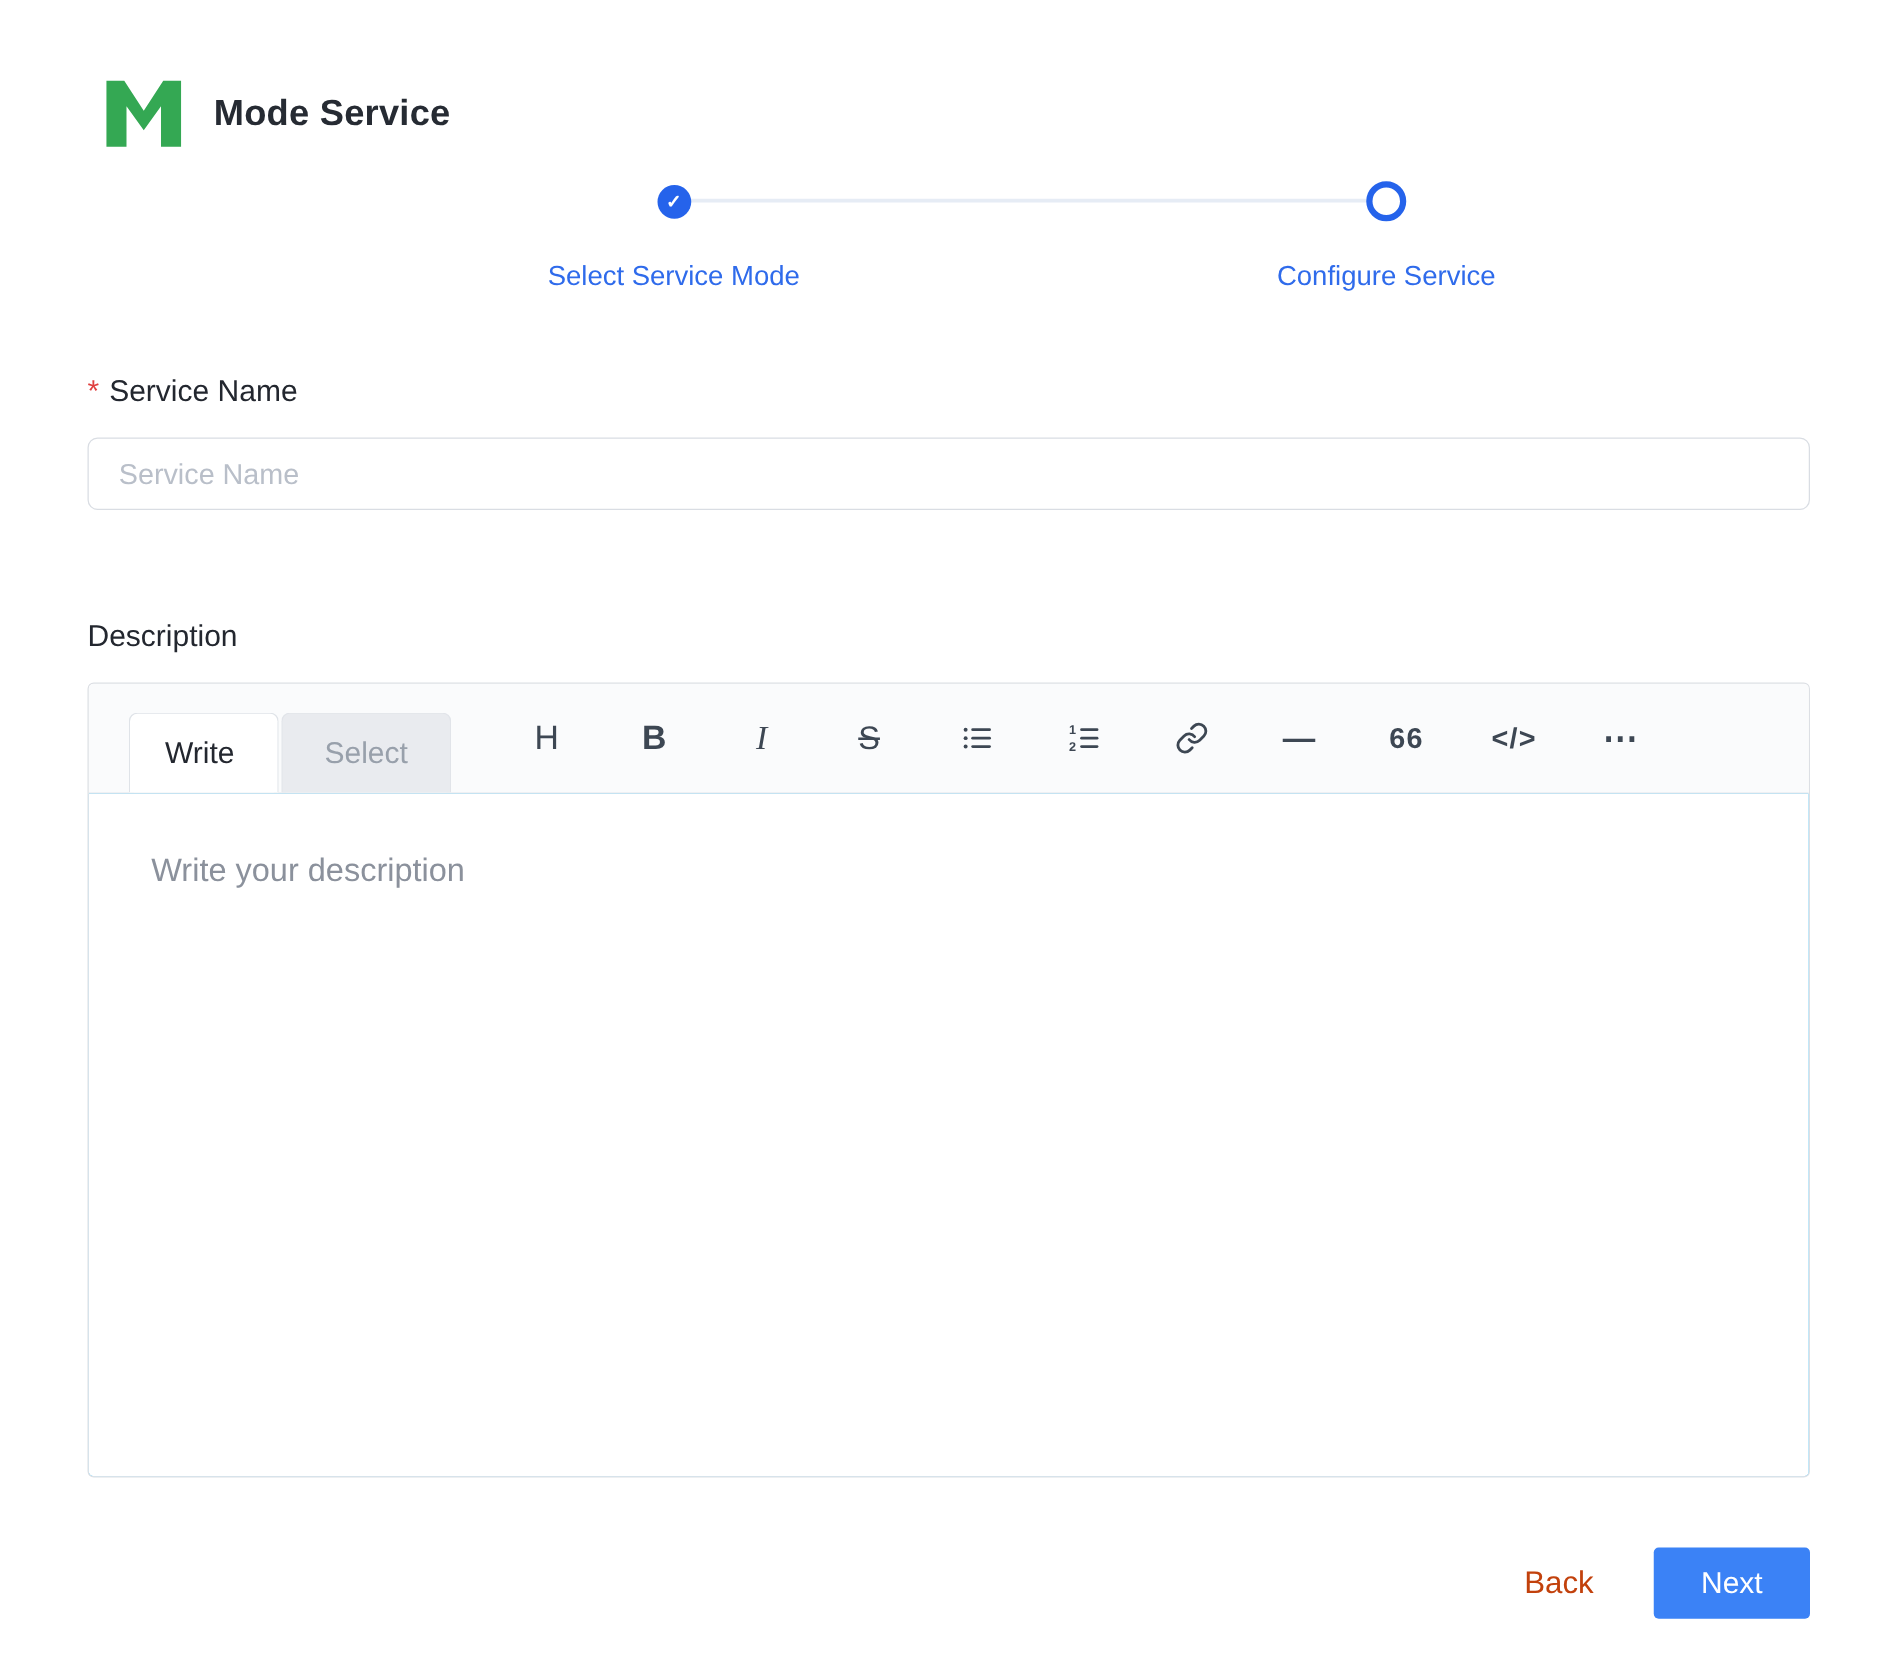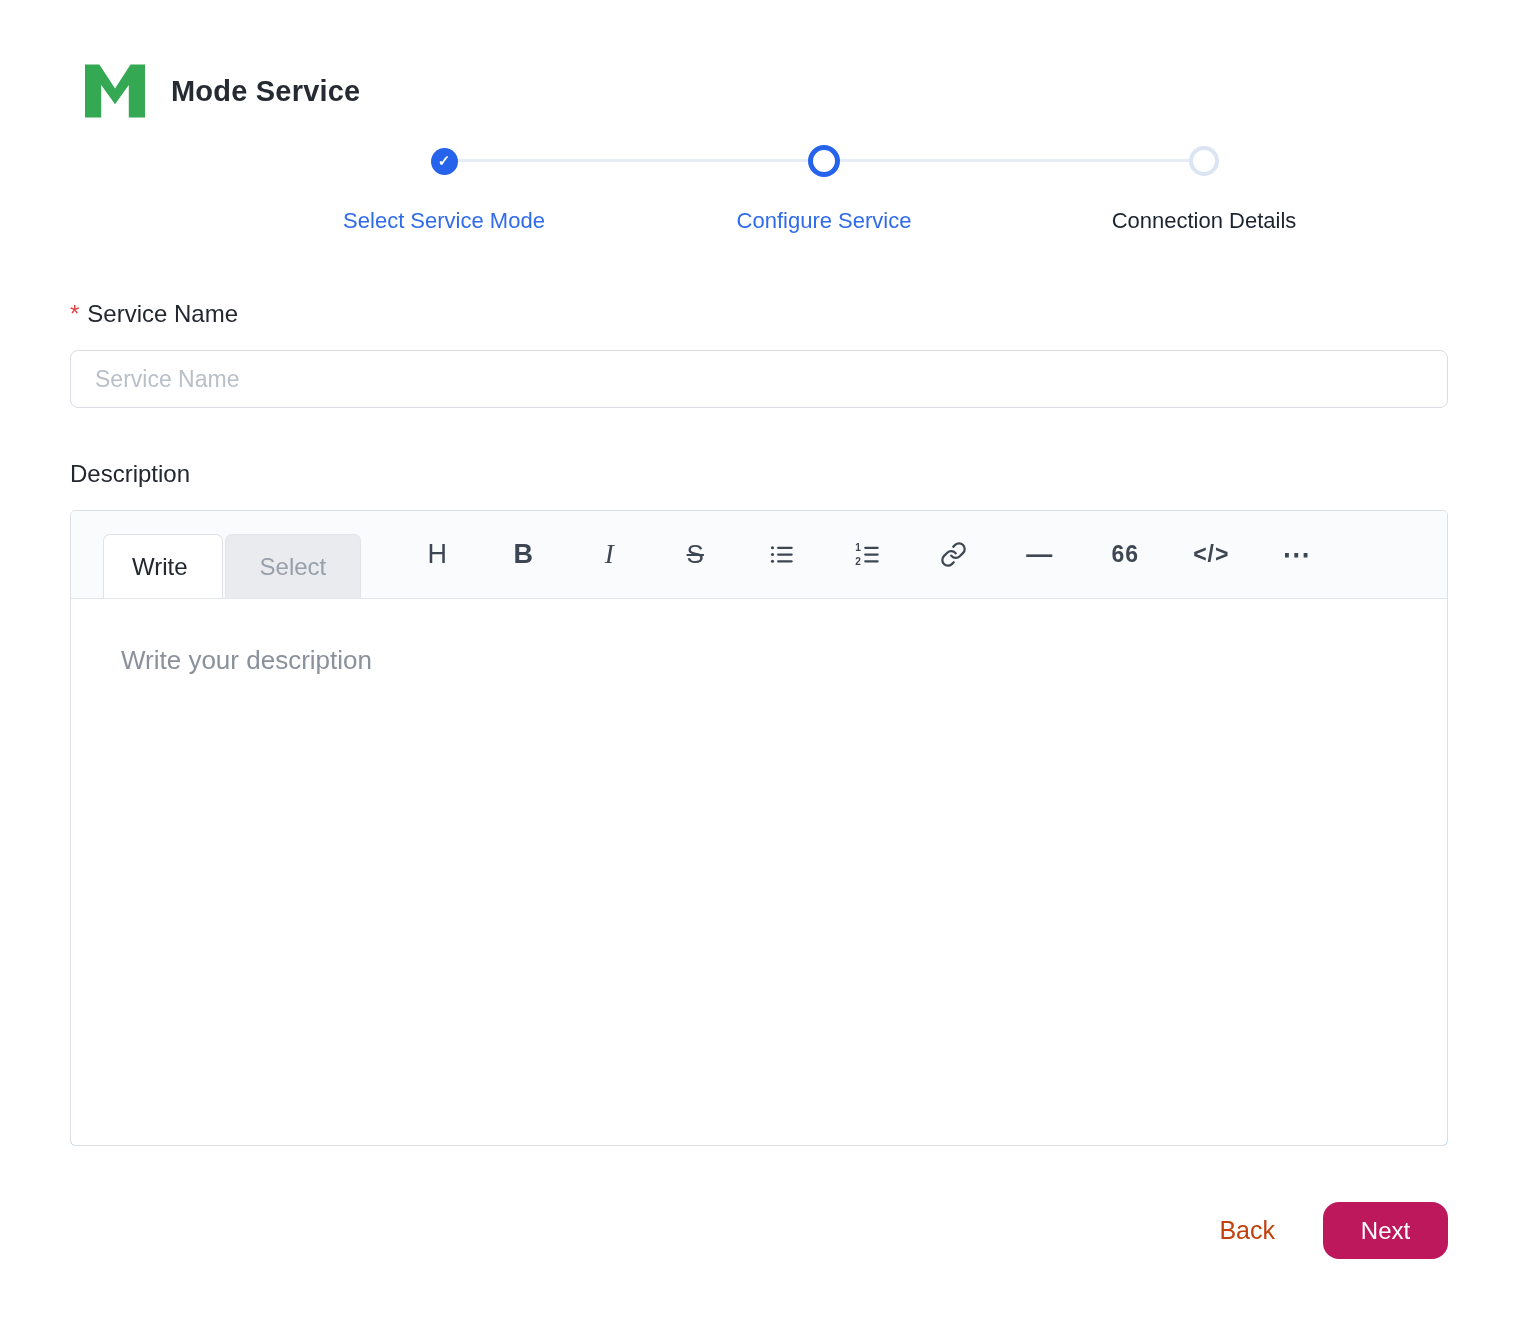--- a/index.html
+++ b/index.html
@@ -39,21 +39,21 @@
   .req { color: #e0403f; margin-right: 8px; }
   .service-name-label { margin-top: 66px; }
   .text-input {
     margin-top: 22px; width: 1378px; height: 58px;
     border: 1px solid #d9dde3; border-radius: 8px;
     padding: 0 24px; font-size: 23px; color: #23272f;
     font-family: "Liberation Sans", sans-serif; outline: none;
   }
   .text-input::placeholder { color: #b9bfc9; }
 
-  .description-label { margin-top: 52px; }
+  .description-label { margin-top: 88px; }
 
   
   .editor { margin-top: 22px; width: 1378px; border: 1px solid #dcdfe4; border-radius: 5px; overflow: hidden; background: #ffffff; }
   .editor-head {
     height: 88px; background: #fafbfc; border-bottom: 1px solid #e3e6ea;
     display: flex; align-items: flex-end; padding-left: 32px;
   }
   .tabs { display: flex; gap: 2px; }
   .tab {
     height: 64px; padding: 0 34px; font-size: 24px;
@@ -86,22 +86,22 @@
   }
   .editor-textarea::placeholder { color: #8b919c; }
 
   
   .footer { display: flex; justify-content: flex-end; align-items: center; gap: 48px; margin-top: 56px; }
   .back-btn {
     border: none; background: transparent; color: #c2410c; font-size: 25px;
     font-family: "Liberation Sans", sans-serif; cursor: pointer;
   }
   .next-btn {
-    width: 125px; height: 57px; border: none; border-radius: 16px;
-    background: #be185d; color: #ffffff; font-size: 24px;
+    width: 125px; height: 57px; border: none; border-radius: 4px;
+    background: #3b82f6; color: #ffffff; font-size: 24px;
     font-family: "Liberation Sans", sans-serif; cursor: pointer;
   }
 </style>
 </head>
 <body>
 
 <div class="page">
 
   
   <header class="app-header">
@@ -121,26 +121,20 @@
           <span>✓</span>
         </div>
       </div>
       <div class="step-label">Select Service Mode</div>
     </div>
     <div class="step active">
       <div class="circle-row">
         <div class="circle"></div>
       </div>
       <div class="step-label">Configure Service</div>
-    </div>
-    <div class="step upcoming">
-      <div class="circle-row">
-        <div class="circle"></div>
-      </div>
-      <div class="step-label">Connection Details</div>
     </div>
   </div>
 
   
   <label class="field-label service-name-label">
     <span class="req">*</span><span>Service Name</span>
   </label>
   <input class="text-input" type="text" placeholder="Service Name" style="">
 
   

